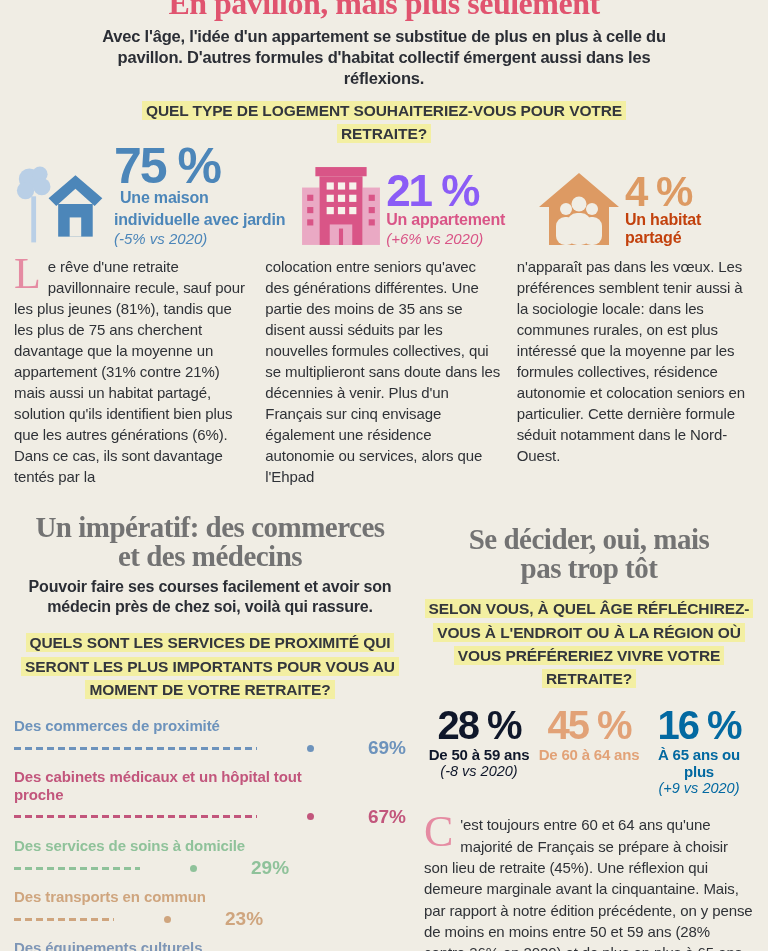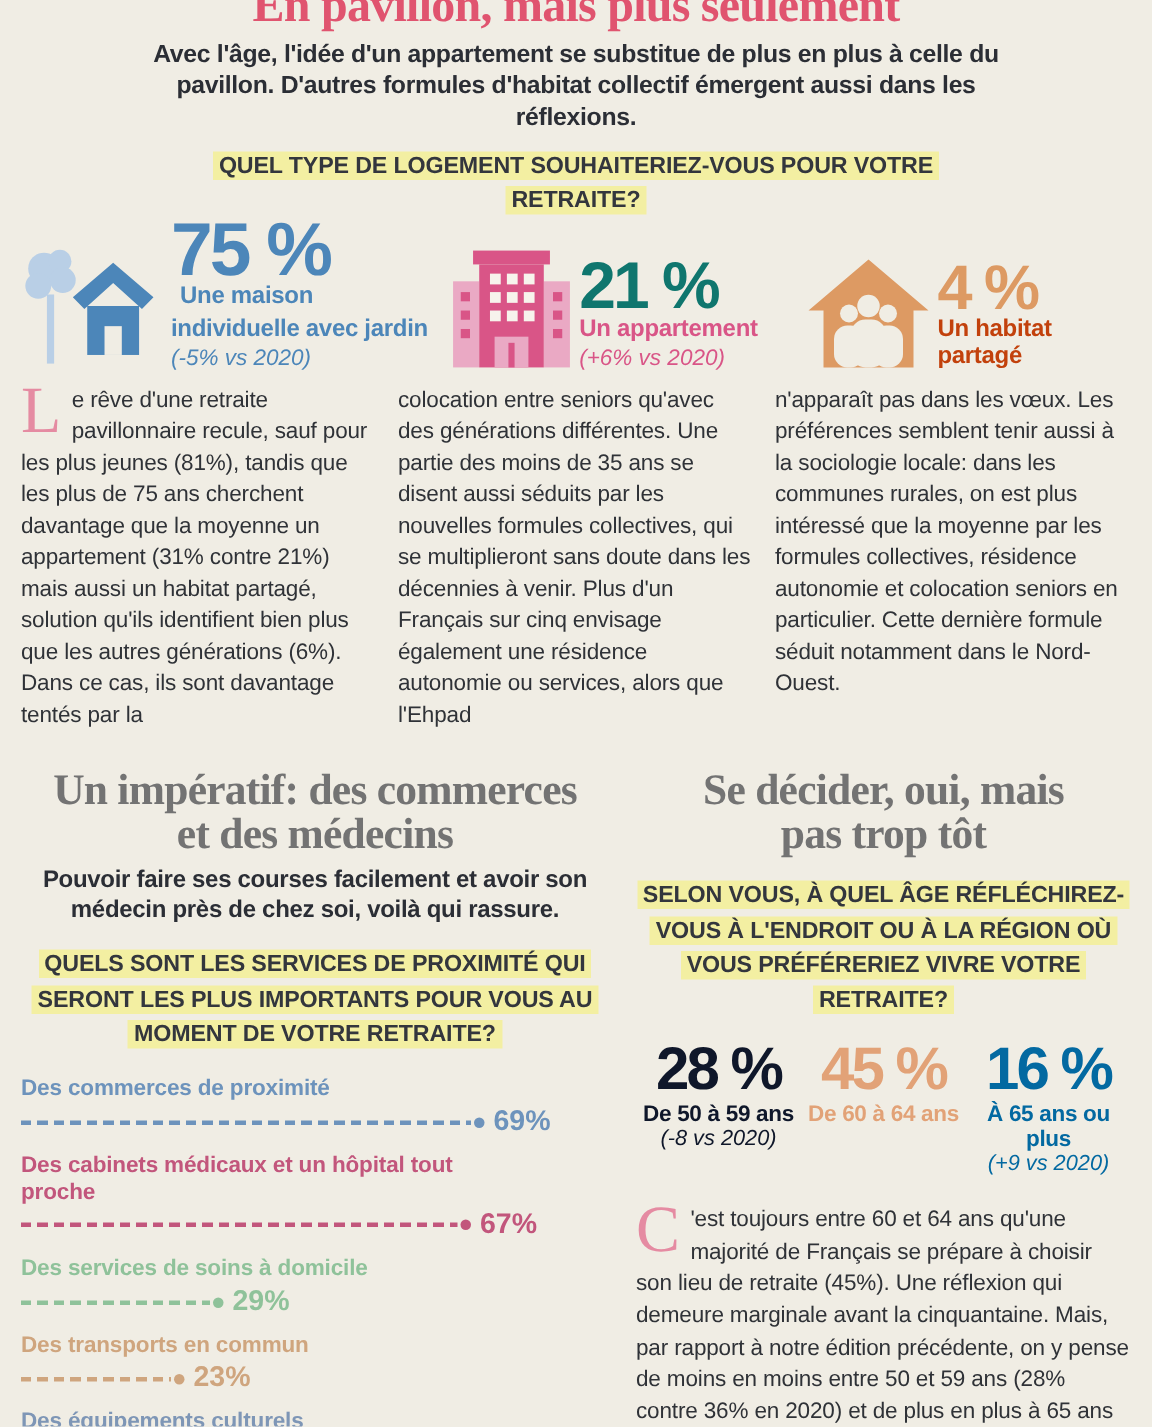--- a/index.html
+++ b/index.html
@@ -59,21 +59,21 @@
   .stat svg { flex:0 0 auto; }
   .stat-text { margin-left:4px; }
   .stat-big {
     font-weight:bold;
     letter-spacing:-2px;
     line-height:0.9;
     display:inline-block;
     vertical-align:bottom;
   }
   .stat-1 .stat-big { font-size:50px; color:#4c86b9; }
-  .stat-2 .stat-big { font-size:44px; color:#0f766e; }
+  .stat-2 .stat-big { font-size:44px; color:#8b5cf6; }
   .stat-3 .stat-big { font-size:42px; color:#dd9a63; }
   .stat-label { font-weight:bold; font-size:16px; line-height:1.15; letter-spacing:-0.2px; }
   .stat-1 .stat-label { color:#4c86b9; }
   .stat-2 .stat-label { color:#d95587; }
   .stat-3 .stat-label { color:#c2410c; }
   .stat-beside { display:inline-block; vertical-align:bottom; margin:0 0 4px 6px; }
   .stat-delta { font-style:italic; font-size:15px; margin-top:1px; }
   .stat-1 .stat-delta { color:#4c86b9; }
   .stat-2 .stat-delta { color:#d95587; }
 
@@ -111,21 +111,21 @@
     margin:6px auto 0;
     color:#2b2e35;
     letter-spacing:-0.2px;
   }
   .question-sec { margin:14px auto 0; }
 
   
   .bars { margin-top:16px; }
   .bar-item { margin-bottom:9px; }
   .bar-label { font-weight:bold; font-size:15px; line-height:1.15; letter-spacing:-0.1px; }
-  .bar-row { display:flex; align-items:center; margin-top:3px; }
+  .bar-row { display:flex; align-items:center; margin-top:3px;gap:48px; }
   .bar-line { height:3px; background:repeating-linear-gradient(90deg, currentColor 0 7px, transparent 7px 11px); }
   .bar-dot { width:7px; height:7px; border-radius:50%; background:currentColor; margin:0 6px 0 2px; flex:0 0 auto; }
   .bar-value { font-weight:bold; font-size:19px; letter-spacing:0; }
   .c0 { color:#6d93bc; } .c1 { color:#c2567c; } .c2 { color:#8fc29a; }
   .c3 { color:#cfa57e; } .c4 { color:#7e96b6; }
 
   
   .age-row { display:flex; margin-top:16px; text-align:center; }
   .age-stat { flex:1; }
   .age-big { font-weight:bold; font-size:40px; letter-spacing:-2px; line-height:0.95; }
@@ -283,21 +283,21 @@
         </div>
         <div class="bar-item c4">
           <div class="bar-label">Des équipements culturels</div>
 
         </div>
       </div>
 
     </div>
 
     <div class="col-right">
-      <h2 class="sec-title" style="max-width:260px;margin:0 auto;">Se décider, oui, mais pas trop tôt</h2>
+      <h2 class="sec-title" style="max-width:260px;margin:12px auto;">Se décider, oui, mais pas trop tôt</h2>
       <div class="question question-sec" style="max-width:352px;">
         <span class="hl">SELON VOUS, À QUEL ÂGE RÉFLÉCHIREZ-VOUS À L'ENDROIT OU À LA RÉGION OÙ VOUS PRÉFÉRERIEZ VIVRE VOTRE RETRAITE?</span>
       </div>
 
       <div class="age-row">
         <div class="age-stat a0">
           <div class="age-big">28 %</div>
           <div class="age-label">De 50 à 59 ans</div>
           <div class="age-delta">(-8 vs 2020)</div>
         </div>

